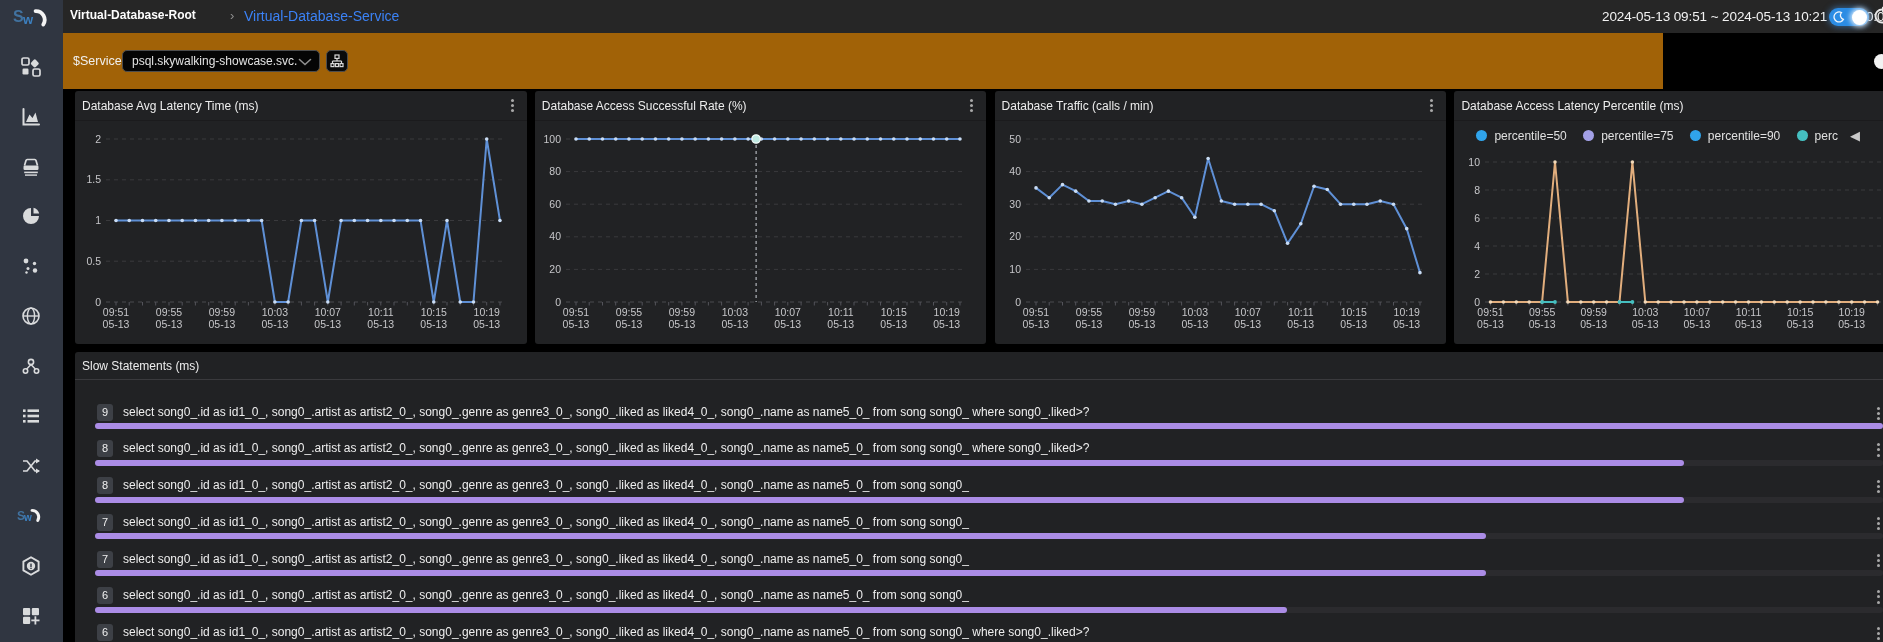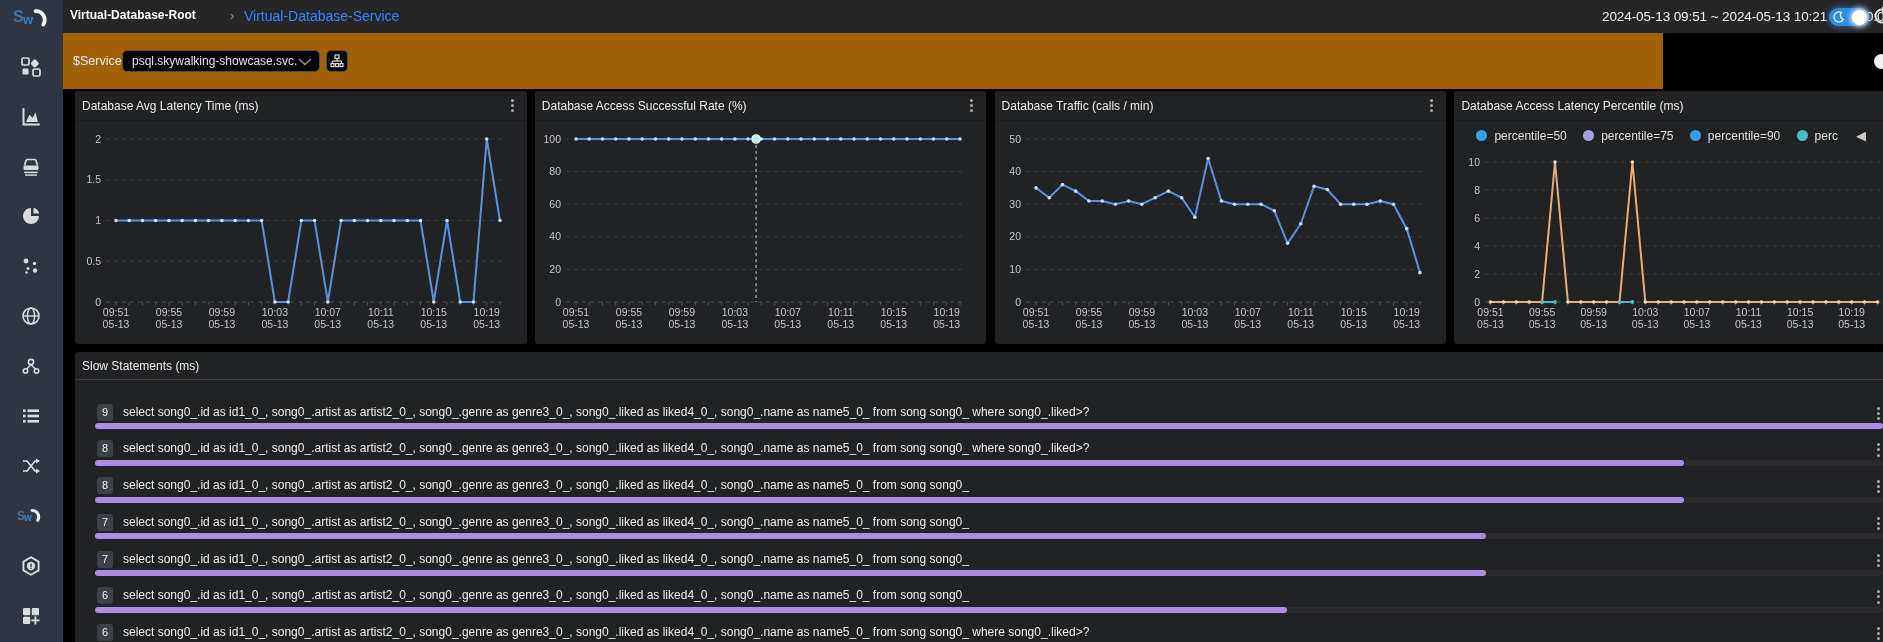--- a/index.html
+++ b/index.html
@@ -364,21 +364,21 @@
         <circle cx="411.72" cy="137.65" r="1.8" fill="#c9dcf4"></circle>
         <circle cx="424.96" cy="181.66" r="1.8" fill="#c9dcf4"></circle>
       </svg>
 </div>
     <div class="panel" style="left:1454.4px;top:91px;width:451.5px;height:252.5px">
 <div class="ptitle"><span>Database Access Latency Percentile (ms)</span></div>
 <div class="legend">
 <span class="li"><i style="background:#30A4EB"></i>percentile=50</span>
 <span class="li"><i style="background:#a3a0e6"></i>percentile=75</span>
 <span class="li"><i style="background:#30A4EB"></i>percentile=90</span>
-<span class="li" style="margin-right:18px"><i style="background:#45BFC0"></i>perc</span><span class="larr">◀</span>
+<span class="li" style="margin-right:12px"><i style="background:#45BFC0"></i>perc</span><span class="larr">◀</span>
 </div>
       <svg width="451.5" height="222.5" viewBox="0 30 451.5 222.5" style="position:absolute;left:0;top:30px">
         <line x1="31" y1="211.0" x2="430" y2="211.0" stroke="#4a4a4e" stroke-width="1" stroke-dasharray="4,4"></line>
         <text x="26" y="214.6" text-anchor="end" font-size="10.5" fill="#c6c6c9">0</text>
         <line x1="31" y1="183.0" x2="430" y2="183.0" stroke="#3a3a3d" stroke-width="1" stroke-dasharray="4,4"></line>
         <text x="26" y="186.6" text-anchor="end" font-size="10.5" fill="#c6c6c9">2</text>
         <line x1="31" y1="155.0" x2="430" y2="155.0" stroke="#3a3a3d" stroke-width="1" stroke-dasharray="4,4"></line>
         <text x="26" y="158.6" text-anchor="end" font-size="10.5" fill="#c6c6c9">4</text>
         <line x1="31" y1="127.0" x2="430" y2="127.0" stroke="#3a3a3d" stroke-width="1" stroke-dasharray="4,4"></line>
         <text x="26" y="130.6" text-anchor="end" font-size="10.5" fill="#c6c6c9">6</text>

